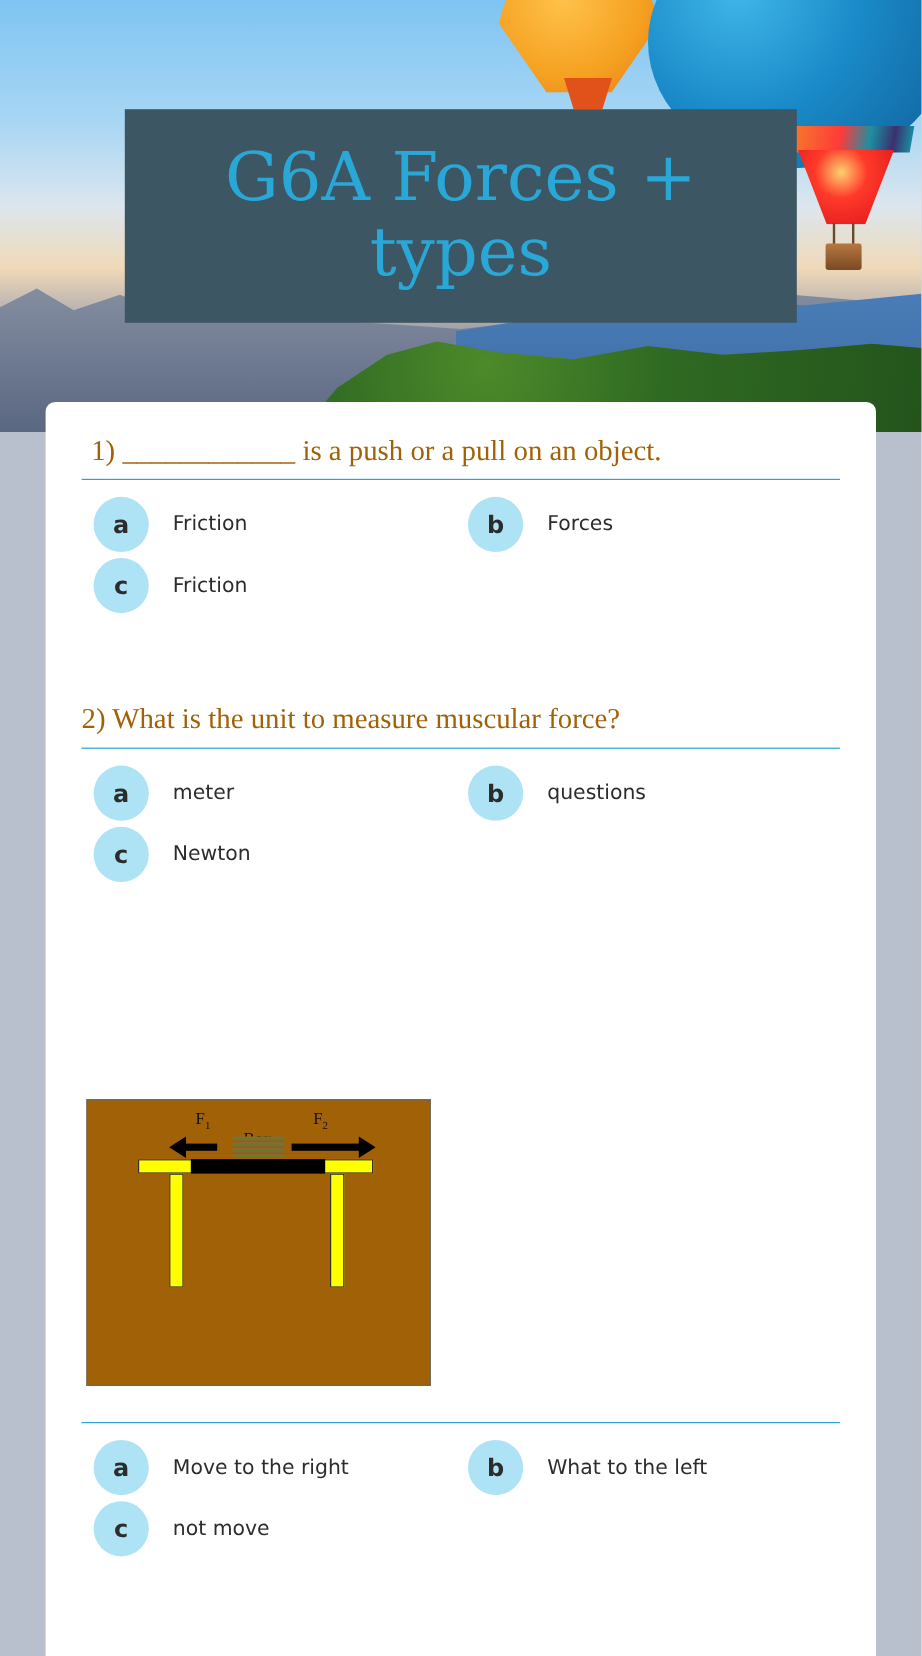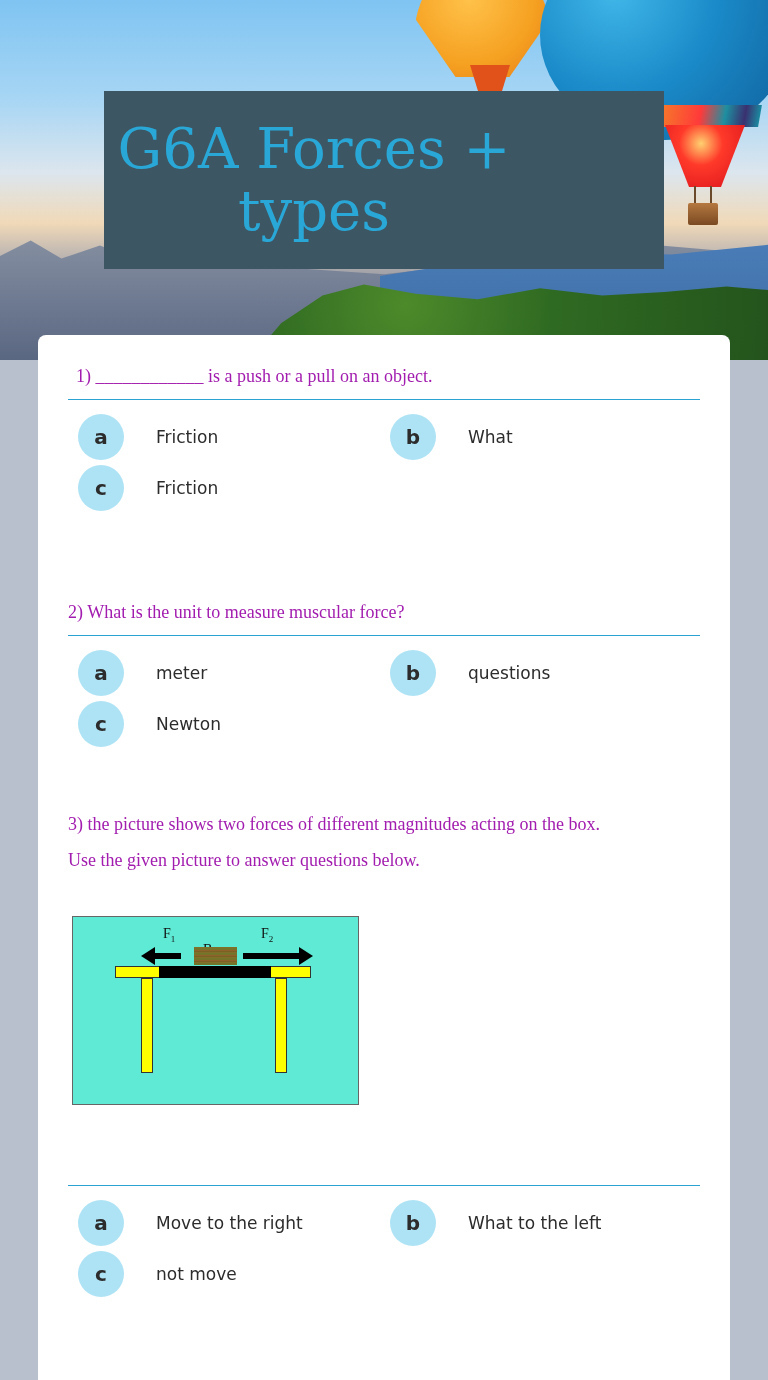--- a/index.html
+++ b/index.html
@@ -60,21 +60,21 @@
       background: linear-gradient(180deg, #b57840 0%, #7a4a22 100%);
       border-radius: 2px;
     }
     .ropes {
       position: absolute; left: 694px; top: 186px; width: 18px; height: 18px;
       border-left: 2px solid #6a4a2a; border-right: 2px solid #6a4a2a;
     }
     .title-box {
       position: absolute; left: 104px; top: 91px; width: 560px; height: 178px;
       background: #3d5663;
-      display: flex; align-items: center; justify-content: flex-start;
+      display: flex; align-items: center; justify-content: center;
       text-align: center;
     }
     .title-box h1 {
       font-family: "DejaVu Serif", "Liberation Serif", serif;
       font-weight: normal;
       color: #29a8d8;
       font-size: 56px;
       line-height: 62px;
       width: 420px;
       letter-spacing: 0px;
@@ -82,22 +82,22 @@
     .card {
       position: absolute; left: 38px; top: 335px; width: 692px; height: 1100px;
       background: #ffffff;
       border-radius: 8px 8px 0 0;
     }
     .question {
       position: absolute; left: 30px; width: 632px;
     }
     .q-text {
       font-family: "Liberation Serif", "DejaVu Serif", serif;
-      color: #a21caf;
-      font-size: 18px;
+      color: #a16207;
+      font-size: 24px;
       line-height: 26px;
     }
     .q-rule {
       height: 1px; background: #2aa3d3; width: 632px;
       margin-top: 10px;
     }
     .options {
       position: relative; height: 110px; margin-top: 14px;
     }
     .option {
@@ -107,28 +107,28 @@
       width: 46px; height: 46px; border-radius: 50%;
       background: #aee3f5;
       display: flex; align-items: center; justify-content: center;
       font-family: "DejaVu Sans", sans-serif;
       font-weight: bold;
       font-size: 20px;
       color: #2c2c2c;
       margin-left: 10px;
     }
     .opt-label {
-      margin-left: 32px;
+      margin-left: 20px;
       font-family: "DejaVu Sans", sans-serif;
       font-size: 17px;
       color: #2c2c2c;
     }
     .figure {
-      position: absolute; left: 34px; top: 581px; width: 287px; height: 189px;
-      border: 1px solid #666; background: #5eead4;
+      position: absolute; left: 34px; top: 581px; width: 287px; height: 239px;
+      border: 1px solid #666; background: #a16207;
     }
     .figure .label {
       position: absolute;
       font-family: "Liberation Serif", "DejaVu Serif", serif;
       font-size: 14px; color: #111;
     }
     .figure .label sub { font-size: 9px; }
     .arrow-left, .arrow-right { position: absolute; height: 12px; }
     .arrow-left .shaft, .arrow-right .shaft {
       position: absolute; top: 3px; height: 6px; background: #000;
@@ -185,52 +185,48 @@
   <div class="question" style="top:28px;">
     <div class="q-text" style="padding-left:8px;">1) ____________ is a push or a pull on an object.</div>
     <div class="q-rule"></div>
     <div class="options">
       <div class="option" style="left:0; top:0;">
         <span class="opt-badge">a</span>
         <span class="opt-label">Friction</span>
       </div>
       <div class="option" style="left:312px; top:0;">
         <span class="opt-badge">b</span>
-        <span class="opt-label">What</span>
+        <span class="opt-label">Forces</span>
       </div>
       <div class="option" style="left:0; top:51px;">
         <span class="opt-badge">c</span>
         <span class="opt-label">Friction</span>
       </div>
     </div>
   </div>
 
-  <div class="question" style="top:264px;">
+  <div class="question" style="top:252px;">
     <div class="q-text">2) What is the unit to measure  muscular force?</div>
     <div class="q-rule"></div>
     <div class="options">
       <div class="option" style="left:0; top:0;">
         <span class="opt-badge">a</span>
         <span class="opt-label">meter</span>
       </div>
       <div class="option" style="left:312px; top:0;">
         <span class="opt-badge">b</span>
         <span class="opt-label">questions</span>
       </div>
       <div class="option" style="left:0; top:51px;">
         <span class="opt-badge">c</span>
         <span class="opt-label">Newton</span>
       </div>
     </div>
   </div>
 
-  <div class="question" style="top:476px;">
-    <div class="q-text">3)  the picture shows two forces of different magnitudes acting on the box.</div>
-    <div class="q-text" style="margin-top:10px;">Use the given picture to answer questions below.</div>
-  </div>
 
   <div class="figure">
     <span class="label" style="left:90px; top:9px;"><span>F</span><sub>1</sub></span>
     <span class="label" style="left:130px; top:25px;">Box</span>
     <span class="label" style="left:188px; top:9px;"><span>F</span><sub>2</sub></span>
     <div class="arrow-left" style="left:68px; top:33px; width:40px;">
       <span class="head"></span>
       <span class="shaft" style="left:12px; width:28px;"></span>
     </div>
     <div class="box-item"></div>

